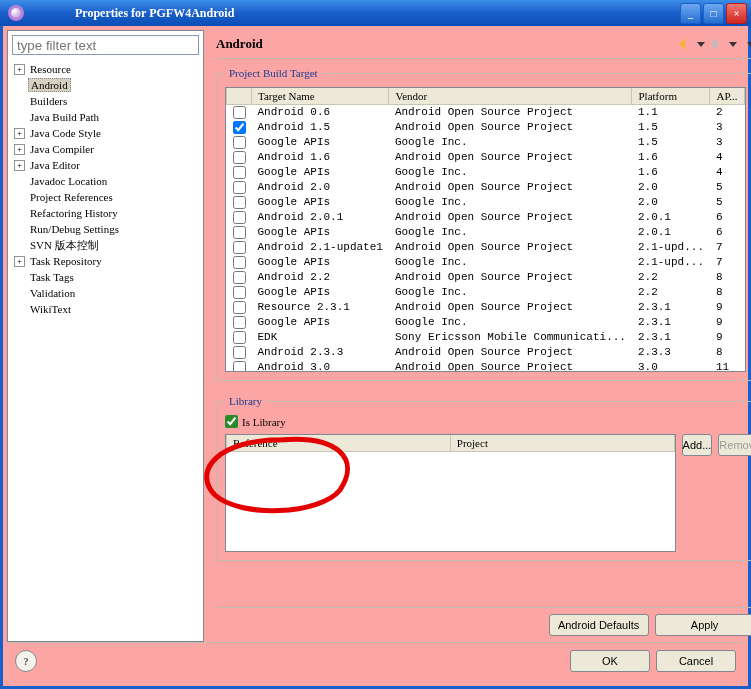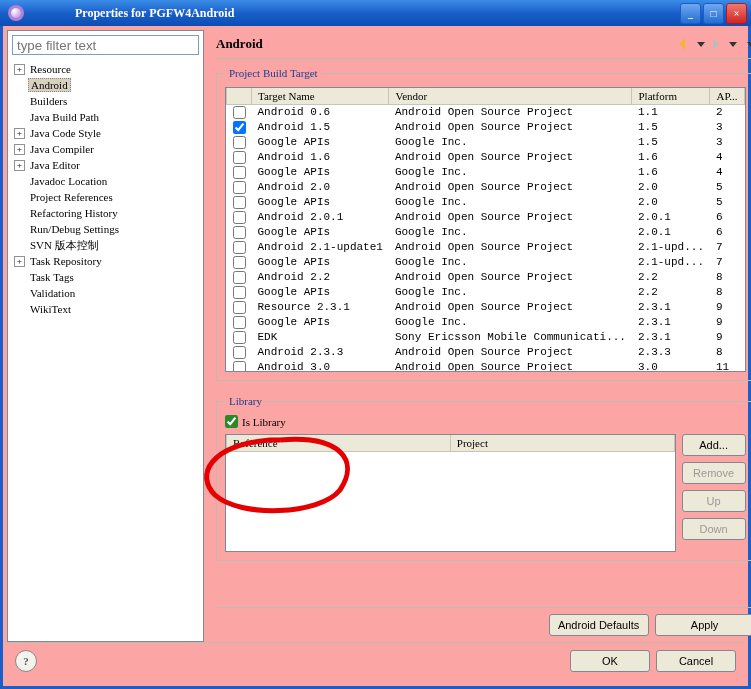--- a/index.html
+++ b/index.html
@@ -46,21 +46,21 @@
 .tbl td.chk input { margin: 0; vertical-align: middle; }
 .tbl td.chk { width: 18px; text-align: center; }
 
 .lib-check { display: flex; align-items: center; gap: 4px; margin-bottom: 6px; }
 .lib-check input { accent-color: #2a8a2a; }
 
 .ref-area { display: flex; gap: 6px; }
 .ref-table-wrap { flex: 1; border: 1px solid #828790; background: #fff; height: 118px; }
 .ref-tbl { width: 100%; border-collapse: collapse; }
 .ref-tbl th { background: #ece9d8; border: 1px solid #c8c4b8; border-top: none; text-align: left; font-weight: normal; padding: 2px 6px; }
-.ref-buttons { width: 64px; display: flex; flex-direction: column; gap: 6px; }
+.ref-buttons { width: 64px; display: flex; gap: 6px; }
 .btn { background: #ece9d8; border: 1px solid #828790; border-radius: 3px; height: 22px; font-size: 11px; cursor: pointer; }
 .btn:disabled { color: #999; }
 
 .bottom-row { display: flex; justify-content: flex-end; gap: 6px; padding: 6px 0; border-top: 1px solid #c0bbb0; }
 .btn-wide { width: 100px; }
 
 .footer { height: 36px; display: flex; align-items: center; padding: 0 8px; border-top: 1px solid #c0bbb0; }
 .help-icon { width: 22px; height: 22px; border: 1px solid #888; border-radius: 50%; display: flex; align-items: center; justify-content: center; color: #555; font-weight: bold; background: #f4f2ec; }
 .footer-spacer { flex: 1; }
 .footer .btn { width: 80px; margin-left: 6px; }

